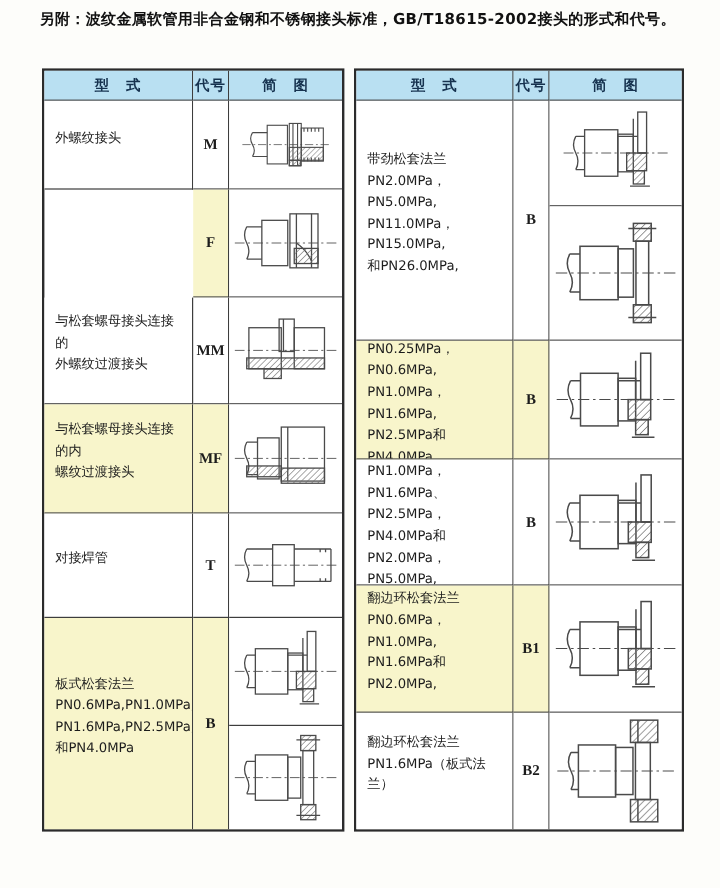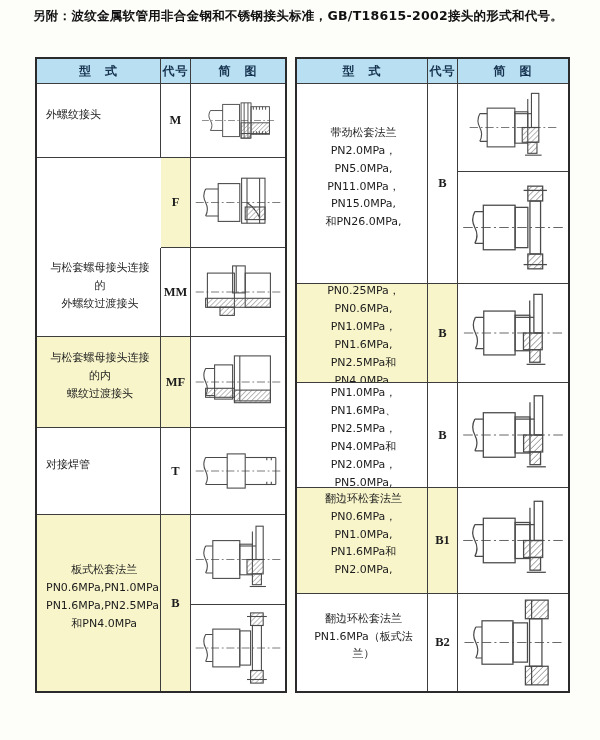--- a/index.html
+++ b/index.html
@@ -30,21 +30,21 @@
   }
   .no-br{border-right:none;}
   .no-bb{border-bottom:none;}
   .hdr{
     background:#b9e0f2;color:#16324f;font-weight:700;font-size:12px;
     letter-spacing:1px;
   }
   .hl{background:#f8f5cb;}
   .c-type{justify-content:flex-start;padding:4px 6px 16px 9px;
     font-size:11px;line-height:1.62;white-space:pre-line;
-    font-family:"DejaVu Sans","Liberation Sans",sans-serif;text-align:center;}
+    font-family:"DejaVu Sans","Liberation Sans",sans-serif;}
   .c-code{font-family:"Liberation Serif","DejaVu Serif",serif;
     font-size:12.5px;font-weight:600;}
   .c-diag{padding:2px;}
   .c-diag svg{width:100%;height:100%;display:block;}
   .defs-holder{position:absolute;width:0;height:0;overflow:hidden;}
 </style>
 </head>
 <body>
 
 <svg class="defs-holder" aria-hidden="true">

